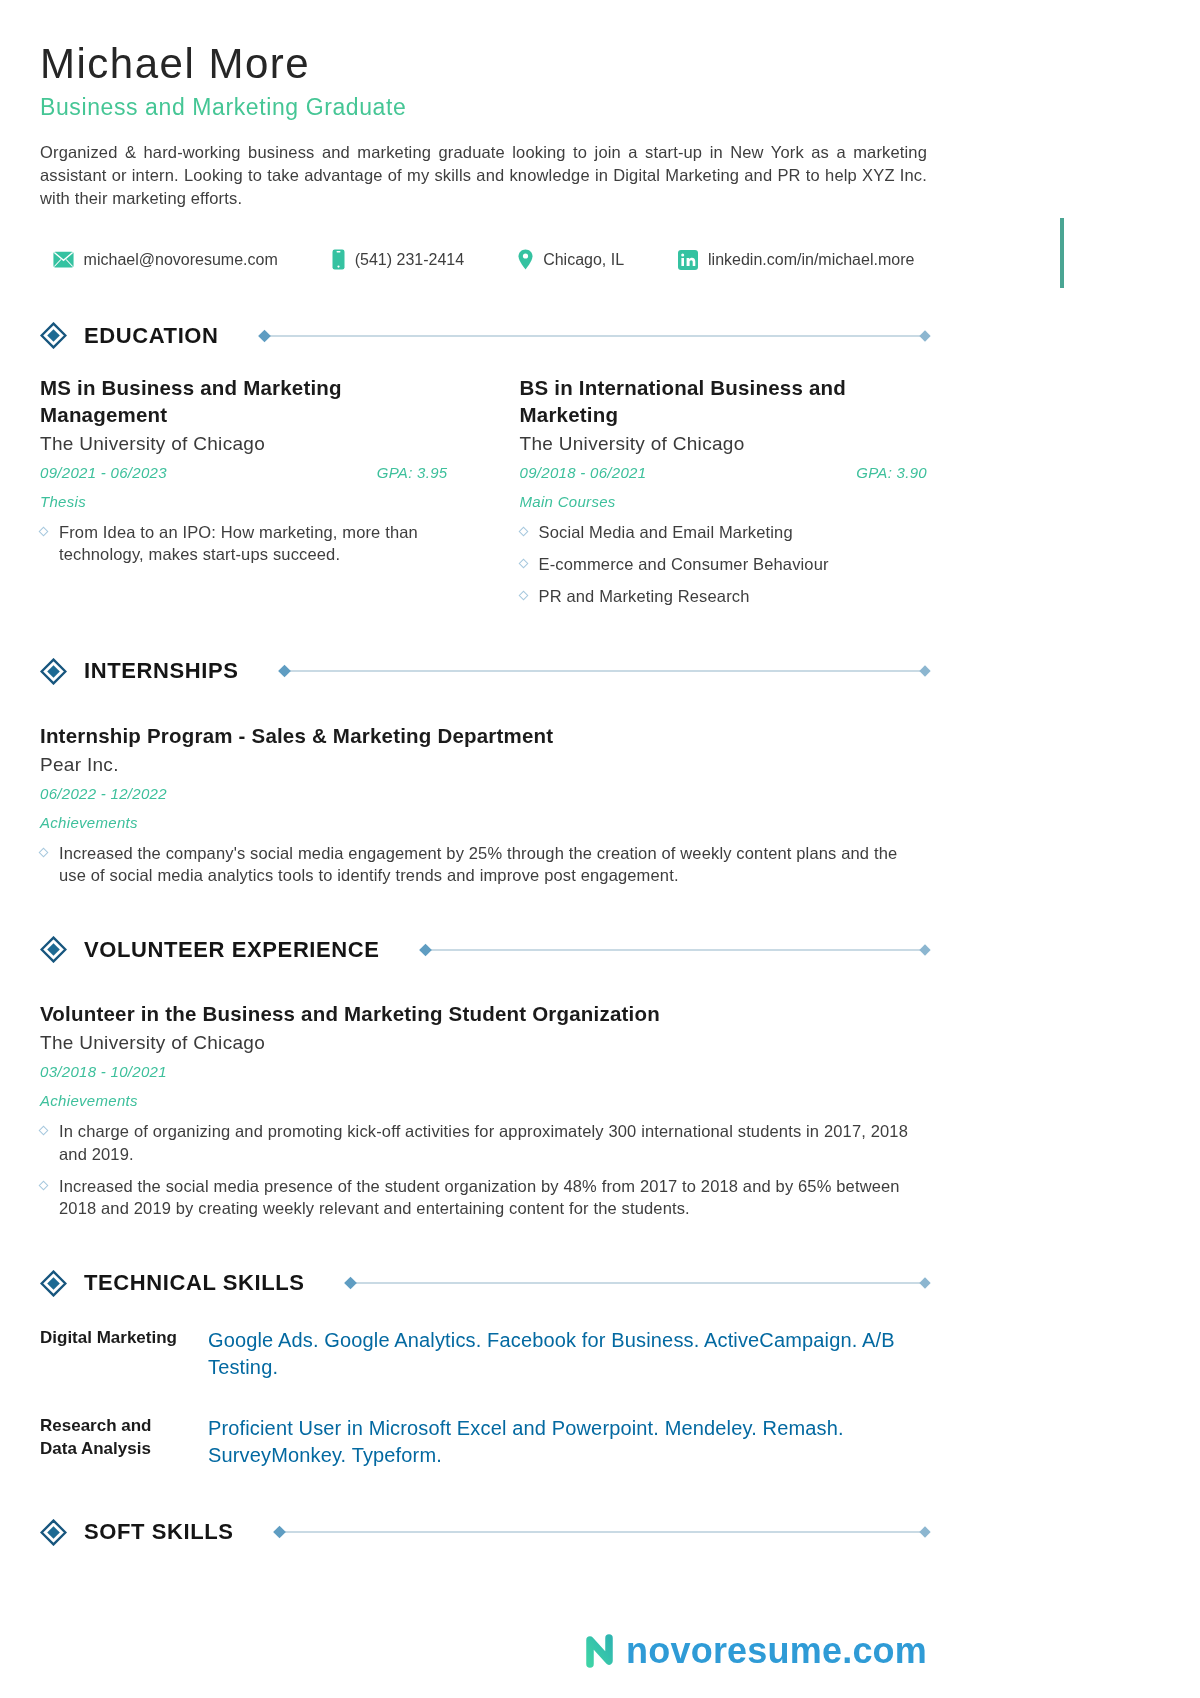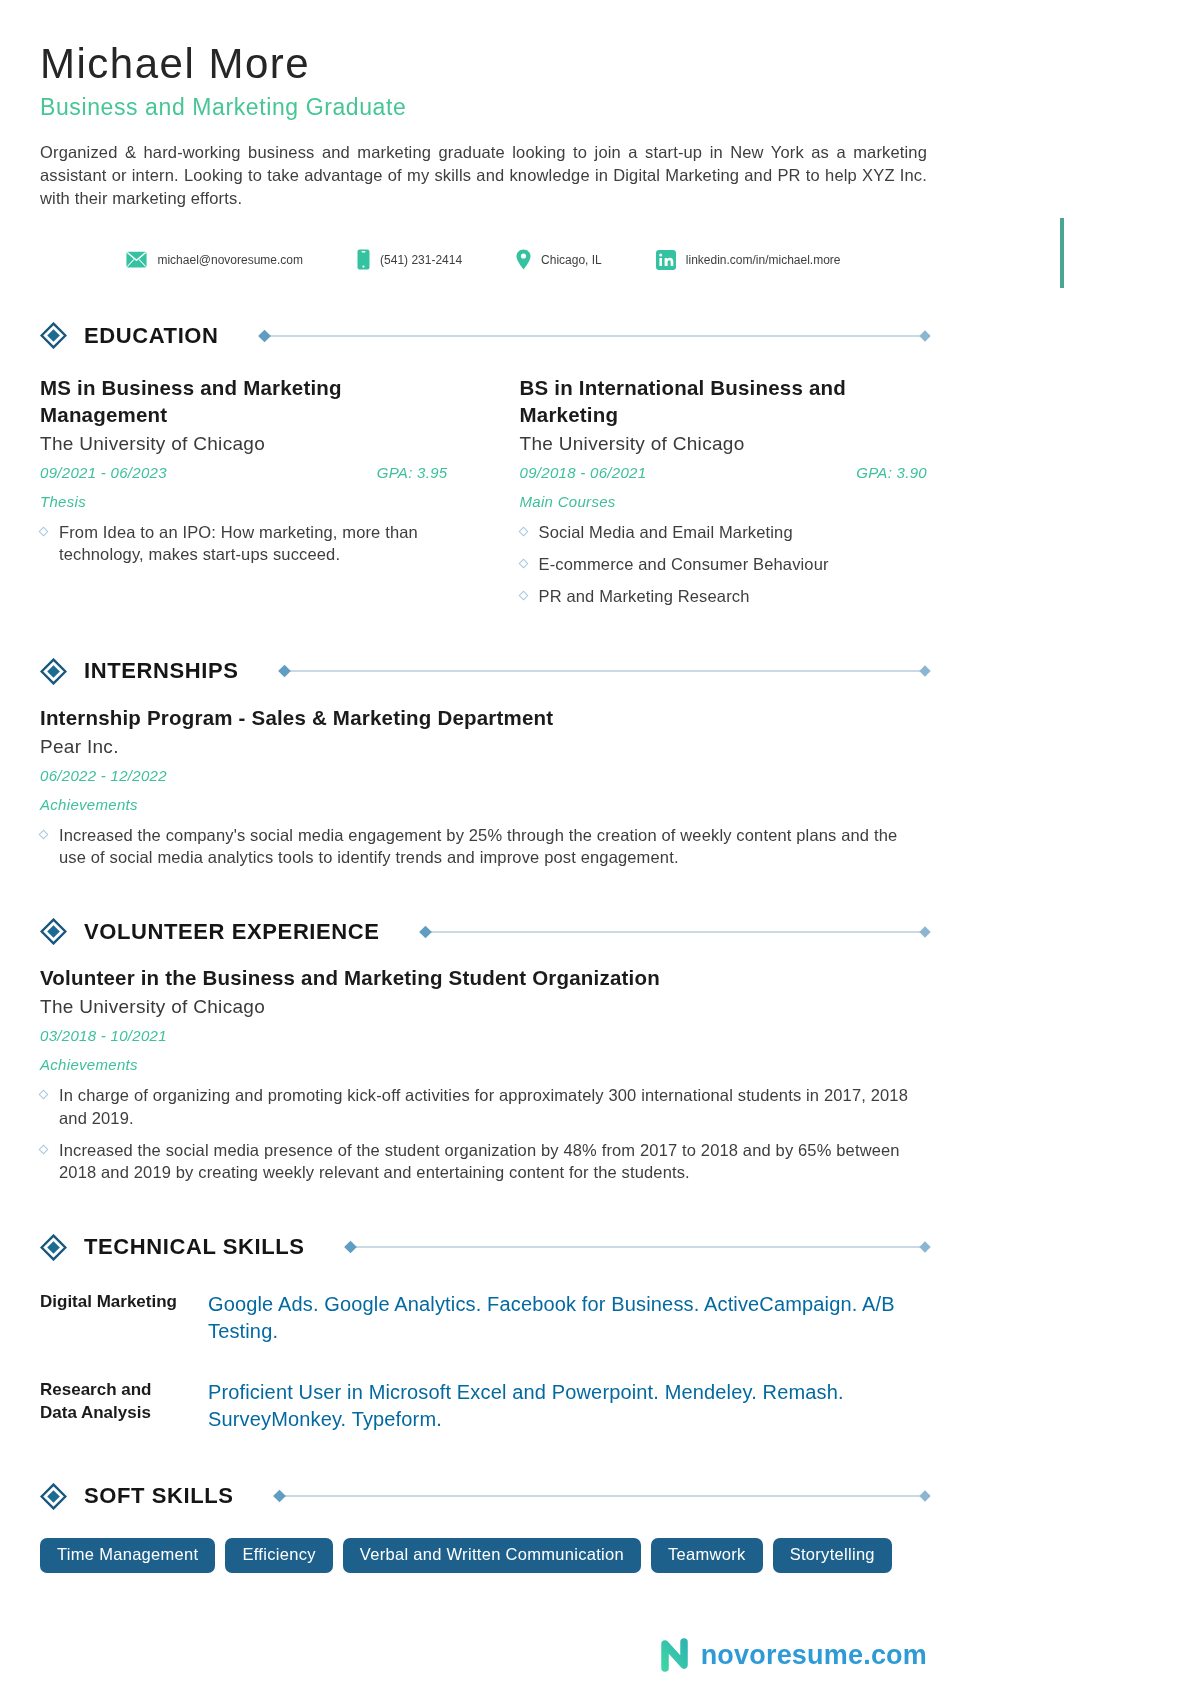--- a/index.html
+++ b/index.html
@@ -8,21 +8,21 @@
     width:1067px; height:1698px; position:relative; overflow:hidden;
     background:#ffffff; font-family:"Liberation Sans", sans-serif;
     color:#3d3d3d; display:flex; flex-direction:column;
     padding:40px 140px 26px 40px;
   }
   
   .name { font-size:42px; font-weight:400; color:#262626; letter-spacing:1.5px; line-height:1.12; margin:0; }
   .subtitle { font-size:23px; color:#45c695; letter-spacing:0.6px; margin-top:7px; }
   .summary { font-size:16.5px; line-height:1.38; color:#3e3e3e; text-align:justify; margin-top:20px; letter-spacing:0.15px; }
   
-  .contact { display:flex; justify-content:center; gap:54px; margin-top:40px; font-size:12px; color:#3e3e3e; }
+  .contact { display:flex; justify-content:center; gap:54px; margin-top:40px; font-size:16px; color:#3e3e3e; }
   .contact-item { display:flex; align-items:center; gap:10px; }
   .contact-item svg { flex:none; display:block; }
   
   .section { margin-top:50px; }
   .sec-head { display:flex; align-items:center; gap:17px; }
   .sec-icon { width:27px; height:27px; flex:none; }
   .sec-title { font-size:22px; font-weight:700; color:#151515; letter-spacing:0.6px; white-space:nowrap; }
   .sec-rule { flex:1; height:2px; background:#c9dae4; position:relative; margin-left:26px; }
   .sec-rule::before { content:""; position:absolute; left:0; top:50%; width:9px; height:9px;
     background:#5f9dc2; transform:translate(-2px,-50%) rotate(45deg); }
@@ -31,32 +31,32 @@
   
   .edu-grid { display:grid; grid-template-columns:1fr 1fr; column-gap:72px; margin-top:26px; }
   .entry-title { font-size:20.5px; font-weight:700; color:#1b1b1b; line-height:1.3; letter-spacing:0.2px; }
   .entry-org { font-size:19px; color:#3a3a3a; margin-top:4px; letter-spacing:0.3px; }
   .entry-meta { display:flex; justify-content:space-between; align-items:baseline; margin-top:9px; }
   .meta-teal { font-size:15px; font-style:italic; color:#3ec09c; letter-spacing:0.3px; }
   .sublabel { font-size:15px; font-style:italic; color:#3ec09c; margin-top:12px; letter-spacing:0.3px; }
   .bullets { margin-top:11px; display:flex; flex-direction:column; gap:10px; }
   .bullet { display:flex; align-items:flex-start; gap:12px; font-size:16.5px; line-height:1.36; color:#3e3e3e; letter-spacing:0.15px; }
   .diamond { flex:none; width:7px; height:7px; border:1.5px solid #a6c8de; transform:rotate(45deg); margin-top:7px; }
-  .single { margin-top:20px; }
+  .single { margin-top:38px; }
   
   .tech-grid { display:grid; grid-template-columns:168px 1fr; row-gap:34px; margin-top:30px; }
   .tech-label { font-size:17px; font-weight:700; color:#1b1b1b; line-height:1.35; padding-right:20px; }
   .tech-value { font-size:20px; color:#0369a1; line-height:1.35; letter-spacing:0.15px; }
   
   .pills { display:flex; gap:10px; margin-top:28px; }
   .pill { background:#1d608c; color:#ffffff; font-size:16.5px; letter-spacing:0.3px;
     padding:7px 17px 9px; border-radius:7px; white-space:nowrap; }
   
   .footer { margin-top:auto; align-self:flex-end; display:flex; align-items:center; gap:7px; padding-right:-20px; }
-  .brand { font-size:27px; font-weight:700; color:#2f9bd6; letter-spacing:0.2px; }
+  .brand { font-size:36px; font-weight:700; color:#2f9bd6; letter-spacing:0.2px; }
   
   .scroll-thumb { position:absolute; right:3px; top:218px; width:4px; height:70px; background:#4aa593; }
 </style>
 </head>
 <body>
 
 <div class="page">
 
   <div class="name">Michael More</div>
   <div class="subtitle">Business and Marketing Graduate</div>
@@ -220,27 +220,20 @@
   </div>
 
   <div class="section">
     <div class="sec-head">
       <svg class="sec-icon" viewBox="0 0 27 27">
           <path d="M13.5 1.6 L25.4 13.5 L13.5 25.4 L1.6 13.5 Z" fill="none" stroke="#17567e" stroke-width="2.4"></path>
           <path d="M13.5 7.2 L19.8 13.5 L13.5 19.8 L7.2 13.5 Z" fill="#1d6a93"></path>
         </svg>
       <span class="sec-title">SOFT SKILLS</span>
       <span class="sec-rule"></span>
-    </div>
-    <div class="pills">
-      <span class="pill">Time Management</span>
-      <span class="pill">Efficiency</span>
-      <span class="pill">Verbal and Written Communication</span>
-      <span class="pill">Teamwork</span>
-      <span class="pill">Storytelling</span>
     </div>
   </div>
 
   <div class="footer">
     <svg width="36" height="34" viewBox="0 0 36 34">
       <defs>
           <linearGradient id="nvg" x1="0" y1="1" x2="1" y2="0">
         <stop offset="0" stop-color="#3ed3a6"></stop>
             <stop offset="1" stop-color="#2fb6b0"></stop>
       </linearGradient>

